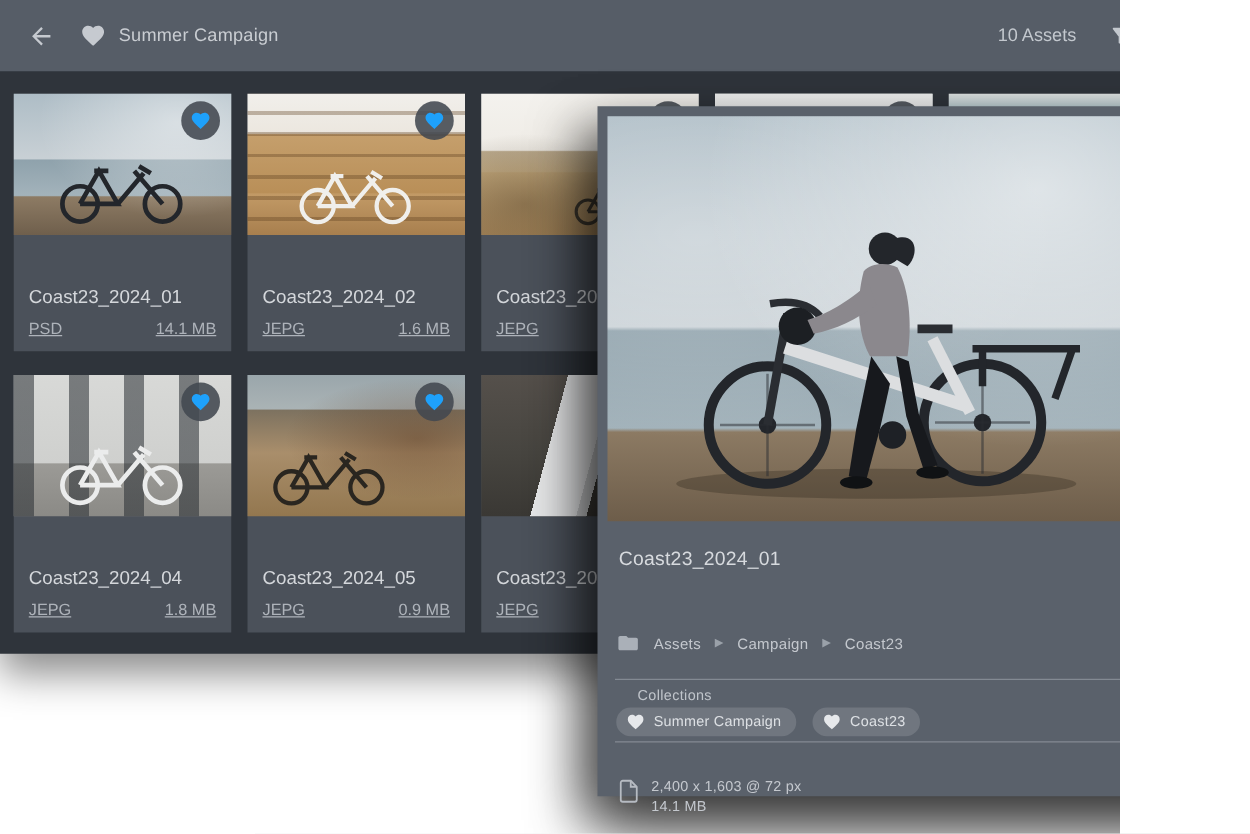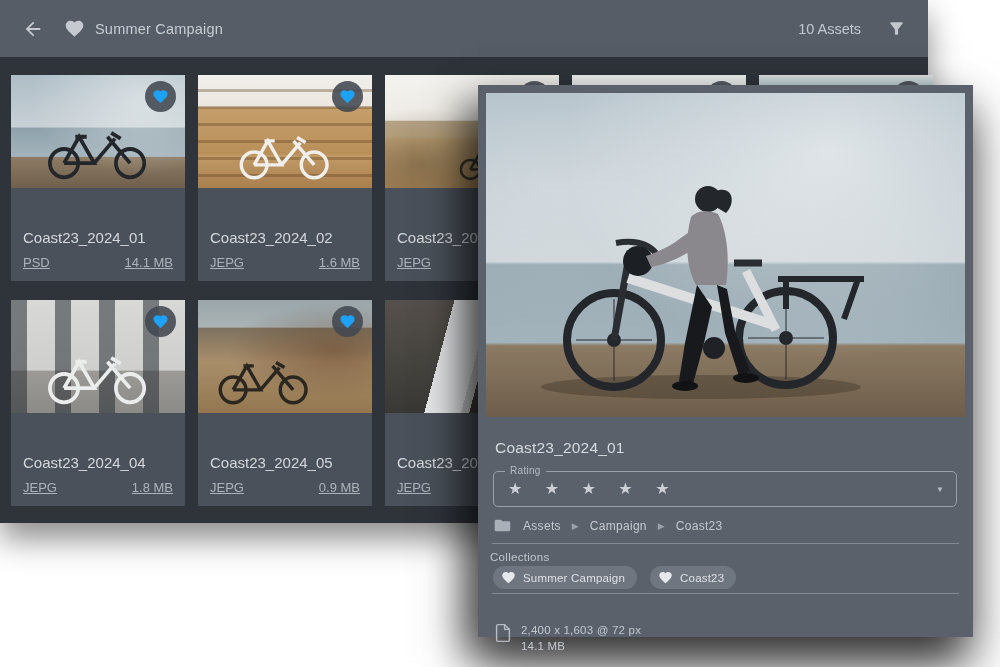--- a/index.html
+++ b/index.html
@@ -1,16 +1,16 @@
 <!DOCTYPE html>
 <html><head>
 <meta charset="utf-8">
 <style>
   html,body{margin:0;padding:0;background:#ffffff;font-family:"Liberation Sans","DejaVu Sans",sans-serif;}
-  .stage{position:relative;width:1000px;height:667px;background:#ffffff;overflow:hidden;}
+  .stage{position:relative;width:896px;height:667px;background:#ffffff;overflow:hidden;}
 
   
   .main-window{position:absolute;left:0;top:0;width:928px;height:523px;background:#2f343b;
     box-shadow:0 16px 30px rgba(0,0,0,.45);}
   .topbar{position:absolute;left:0;top:0;width:100%;height:57px;background:#565d67;
     display:flex;align-items:center;padding:0 22px;box-sizing:border-box;}
   .topbar .icon-btn{display:flex;align-items:center;justify-content:center;cursor:pointer;}
   .topbar svg{display:block;}
   .tb-title{color:#c9cdd2;font-size:14.5px;letter-spacing:.2px;margin-left:10px;}
   .tb-spacer{flex:1;}
@@ -63,27 +63,27 @@
     radial-gradient(ellipse at 15% 30%,rgba(255,255,255,.3),rgba(255,255,255,0) 50%),
     linear-gradient(180deg,#aebdc6 0%,#c9d1d6 52%,#8da0aa 53%,#a2b2ba 77%,#8c7a63 78%,#6d5d4a 100%);}
   .hero svg{position:absolute;left:0;top:0;}
   .detail-title{position:absolute;left:17px;top:354px;color:#d7dade;font-size:15.5px;letter-spacing:.2px;}
   .rating-field{position:absolute;left:15px;top:386px;width:464px;height:36px;border:1px solid #99a0a9;
     border-radius:5px;box-sizing:border-box;cursor:pointer;}
   .rating-label{position:absolute;left:11px;top:-7px;background:#5a616b;padding:0 5px;
     color:#b7bdc5;font-size:10px;letter-spacing:.3px;}
   .stars{position:absolute;left:14px;top:7px;color:#ccd0d5;font-size:16px;letter-spacing:9px;white-space:nowrap;}
   .rating-caret{position:absolute;right:12px;top:13px;color:#b7bdc5;font-size:8px;}
-  .breadcrumb{position:absolute;left:16px;top:433px;display:flex;align-items:center;color:#c4c8ce;font-size:12px;}
+  .breadcrumb{position:absolute;left:16px;top:422px;display:flex;align-items:center;color:#c4c8ce;font-size:12px;}
   .crumb{cursor:pointer;letter-spacing:.3px;}
   .crumb-sep{color:#9aa1a9;font-size:9px;margin:0 11px;}
   .bc-folder{margin-right:12px;display:flex;}
   .divider{position:absolute;left:14px;right:14px;height:1px;background:rgba(200,205,212,.38);}
   .div1{top:458px;} .div2{top:508px;}
-  .collections-label{position:absolute;left:12px;top:466px;color:#c0c5cb;font-size:11.5px;letter-spacing:.3px;}
+  .collections-label{position:absolute;left:32px;top:466px;color:#c0c5cb;font-size:11.5px;letter-spacing:.3px;}
   .chips{position:absolute;left:15px;top:481px;display:flex;gap:13px;}
   .chip{display:flex;align-items:center;height:23px;padding:0 12px 0 8px;border-radius:12px;
     background:#70767f;cursor:pointer;}
   .chip svg{margin-right:7px;}
   .chip-text{color:#dde0e4;font-size:11.5px;letter-spacing:.2px;}
   .fileinfo{position:absolute;left:17px;top:517px;display:flex;margin-top:20px;}
   .fileinfo .fi-icon{margin-right:10px;margin-top:1px;}
   .fi-lines{color:#c4c8ce;font-size:11.5px;line-height:16px;letter-spacing:.2px;}
 </style>
 </head>
@@ -331,25 +331,20 @@
         <path d="M209 134 C190 150 176 158 160 163 L165 174 C182 171 200 162 215 151 Z" fill="#8b888d"></path>
         <path d="M211 192 L199 250 L193 288 L207 291 L218 250 L226 214 Z" fill="#17191d"></path>
         <path d="M231 192 L239 240 L253 283 L264 279 L249 238 L241 196 Z" fill="#17191d"></path>
         <ellipse cx="199" cy="293" rx="13" ry="5" fill="#101214"></ellipse>
         <ellipse cx="260" cy="285" rx="13" ry="5" fill="#101214"></ellipse>
       </svg>
     </div>
 
     <div class="detail-title">Coast23_2024_01</div>
 
-    <div class="rating-field">
-      <span class="rating-label">Rating</span>
-      <span class="stars">★ ★ ★ ★ ★</span>
-      <span class="rating-caret">▼</span>
-    </div>
 
     <div class="breadcrumb">
       <span class="bc-folder">
         <svg width="17" height="15" viewBox="0 0 24 20" fill="#aab0b8">
           <path d="M10 2H3c-1.1 0-2 .9-2 2v12c0 1.1.9 2 2 2h18c1.1 0 2-.9 2-2V6c0-1.1-.9-2-2-2h-9l-2-2z"></path>
         </svg>
       </span>
       <span class="crumb">Assets</span>
       <span class="crumb-sep">▶</span>
       <span class="crumb">Campaign</span>

